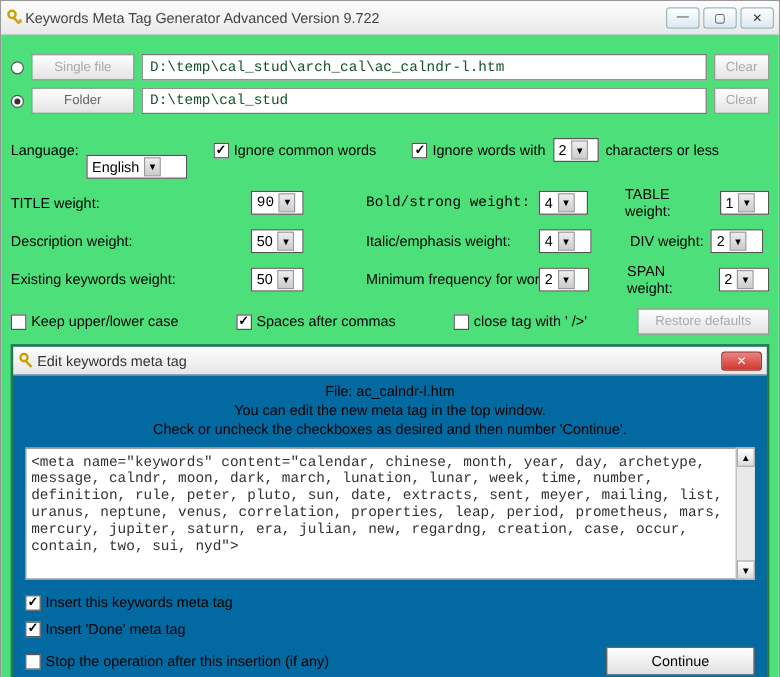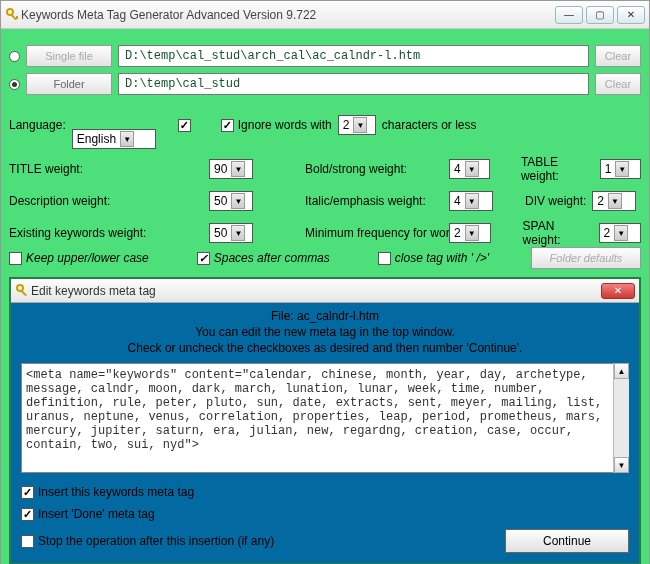--- a/index.html
+++ b/index.html
@@ -85,38 +85,39 @@
 
     <div class="row" style="margin-top:6px;">
       <span class="label">Language:</span>
       <div class="select" style="width:84px;margin-top:28px;">
         <span>English</span>
         <span class="arr">▼</span>
       </div>
       <span style="width:10px;"></span>
       <span class="chk">
         <span class="chkbox">✓</span>
+        <span>Ignore common words</span>
       </span>
       <span style="width:18px;"></span>
       <span class="chk">
         <span class="chkbox">✓</span>
         <span>Ignore words with</span>
       </span>
       <div class="select selnum" style="width:38px;">
         <span>2</span>
         <span class="arr">▼</span>
       </div>
       <span class="label">characters or less</span>
     </div>
 
     <div class="grid3">
       <div class="pair">
           <span class="label">TITLE weight:</span>
         </div>
-      <div class="pair" style="justify-self:start; margin-left:-30px;">
+      <div class="pair" style="justify-self:start; margin-left:-30px;font-family:Liberation Mono, monospace;">
         <div class="select selnum">
             <span>90</span>
             <span class="arr">▼</span>
           </div>
         <span style="width:40px;"></span>
         <span class="label">Bold/strong weight:</span>
       </div>
       <div class="pair" style="justify-content:flex-start;">
         <div class="select selnum" style="margin-left:-50px;">
             <span>4</span>
@@ -172,37 +173,37 @@
           </div>
         <span style="width:20px;"></span>
         <span class="label">SPAN weight:</span>
         <div class="select selnum">
             <span>2</span>
             <span class="arr">▼</span>
           </div>
       </div>
     </div>
 
-    <div class="row" style="font-style:italic;">
+    <div class="row" style="margin-top:10px;">
       <span class="chk">
         <span class="chkbox"></span>
         <span>Keep upper/lower case</span>
       </span>
       <span style="width:36px;"></span>
       <span class="chk">
         <span class="chkbox">✓</span>
         <span>Spaces after commas</span>
       </span>
       <span style="width:36px;"></span>
       <span class="chk">
         <span class="chkbox"></span>
         <span>close tag with ' /&gt;'</span>
       </span>
       <span style="flex:1;"></span>
-      <div class="btn restore disabled">Folder defaults</div>
+      <div class="btn restore disabled">Restore defaults</div>
     </div>
 
     <div class="dialog">
       <div class="dtitle">
         <span class="keyicon">
           <svg viewBox="0 0 16 16">
               <circle cx="5" cy="5" r="3" fill="none" stroke="#c9a200" stroke-width="2"></circle>
               <rect x="7" y="7" width="7" height="2" fill="#c9a200" transform="rotate(45 7 7)"></rect>
             </svg>
         </span>

